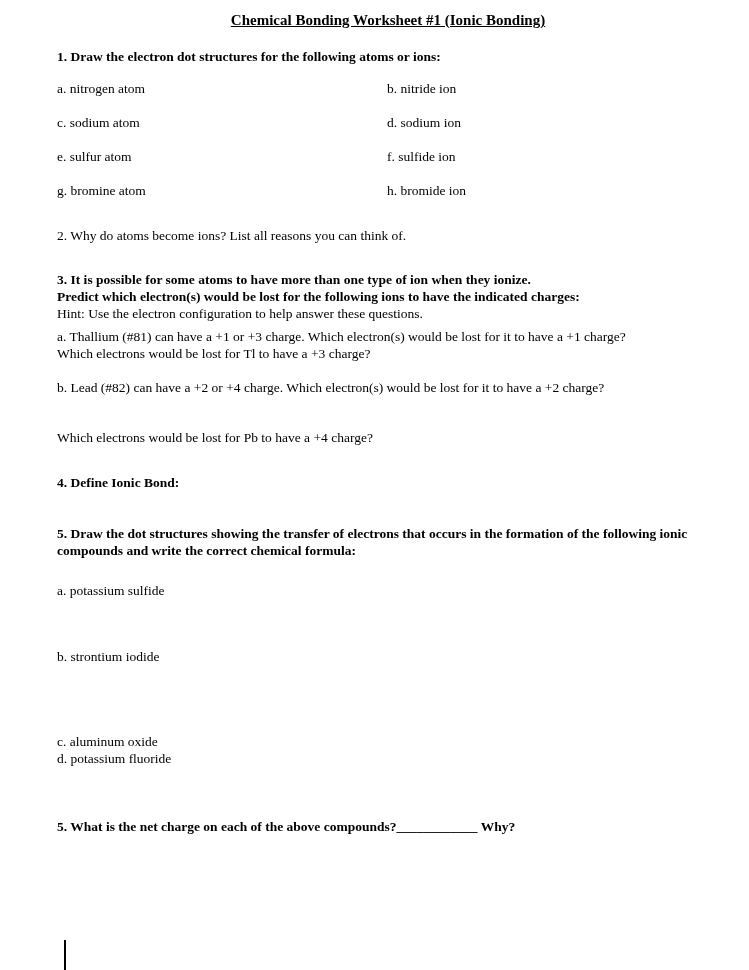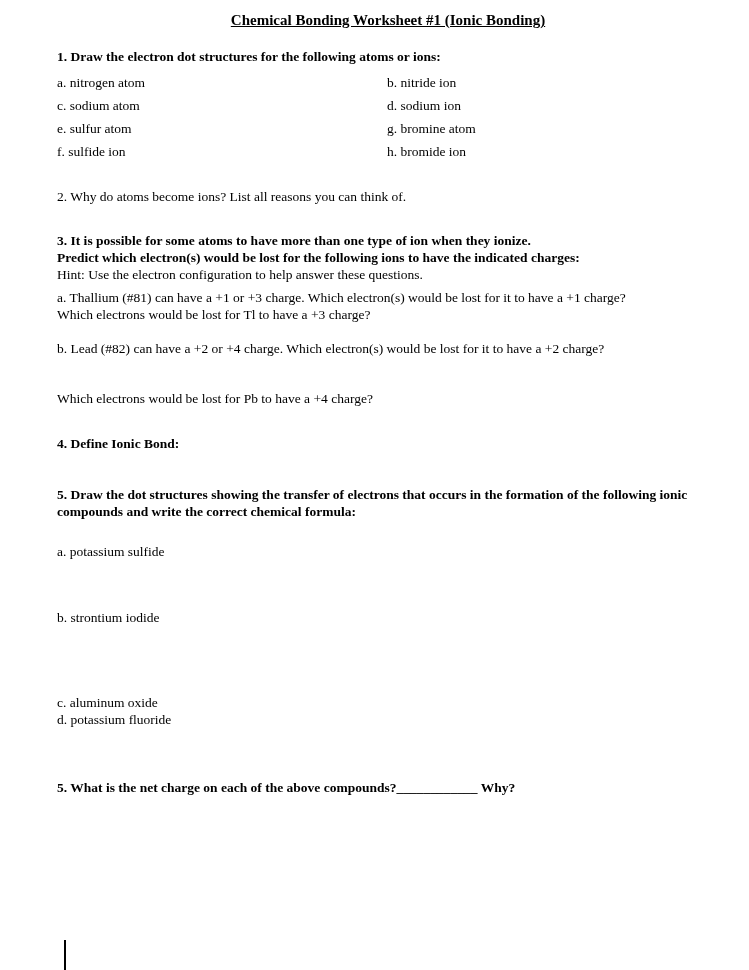--- a/index.html
+++ b/index.html
@@ -23,24 +23,24 @@
   .doc-title {
     text-align: center;
     font-weight: bold;
     text-decoration: underline;
     font-size: 15px;
     line-height: 17px;
   }
   .bold { font-weight: bold; }
   .q1-prompt { margin-top: 19px; }
   .atom-grid {
-    margin-top: 9px;
+    margin-top: 15px;
     display: grid;
     grid-template-columns: 330px auto;
-    row-gap: 6px;
+    row-gap: 17px;
     width: 640px;
   }
   .q2-prompt { margin-top: 28px; }
   .q3-block { margin-top: 27px; }
   .q3-parta { margin-top: 6px; }
   .q3-parta2 { }
   .q3-partb { margin-top: 17px; }
   .q3-partb2 { margin-top: 33px; }
   .q4-prompt { margin-top: 28px; }
   .q5-prompt { margin-top: 34px; max-width: 640px; }
@@ -66,22 +66,22 @@
   <div class="doc-title line">Chemical Bonding Worksheet #1 (Ionic Bonding)</div>
 
   <div class="q1-prompt line bold">1.  Draw the electron dot structures for the following atoms or ions:</div>
 
   <div class="atom-grid">
     <div class="line">a.   nitrogen atom</div>
     <div class="line">b. nitride ion</div>
     <div class="line">c. sodium atom</div>
     <div class="line">d. sodium ion</div>
     <div class="line">e. sulfur atom</div>
+    <div class="line">f. sulfide ion</div>
     <div class="line">g. bromine atom</div>
-    <div class="line">f. sulfide ion</div>
     <div class="line">h. bromide ion</div>
   </div>
 
   <div class="q2-prompt line">2.  Why do atoms become ions?  List all reasons you can think of.</div>
 
   <div class="q3-block">
     <div class="line bold">3.  It is possible for some atoms to have more than one type of ion when they ionize.</div>
     <div class="line bold">Predict which electron(s) would be lost for the following ions to have the indicated charges:</div>
     <div class="line">Hint:  Use the electron configuration to help answer these questions.</div>
     <div class="q3-parta line">a.  Thallium (#81) can have a +1 or +3 charge. Which electron(s) would be lost for it to have a +1 charge?</div>

